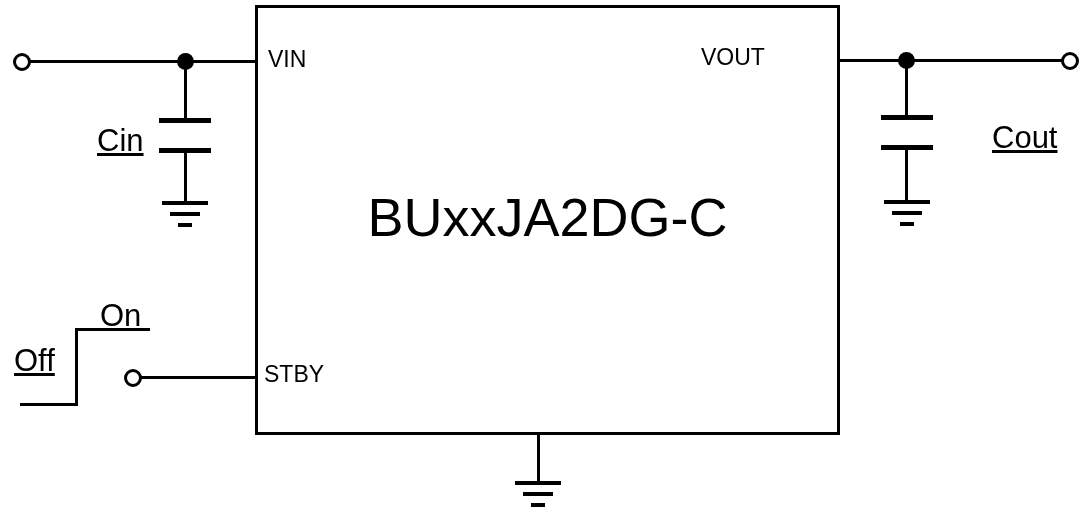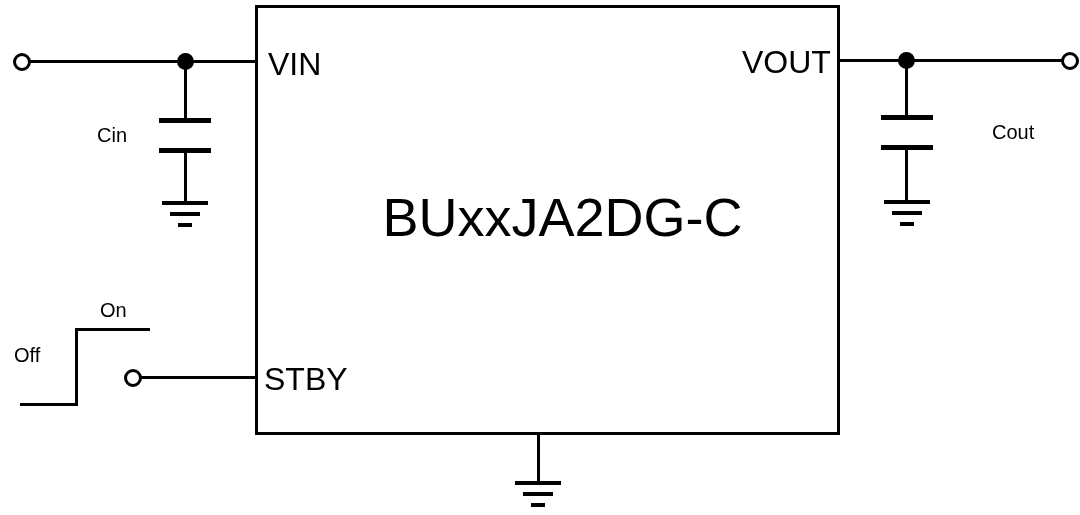--- a/index.html
+++ b/index.html
@@ -36,50 +36,51 @@
   }
   .ic-box {
     position: absolute;
     left: 255px; top: 5px;
     width: 579px; height: 424px;
     border: 3px solid #000;
     background: #fff;
   }
   .pin-label {
     position: absolute;
-    font-size: 32px;
+    font-size: 23px;
     line-height: 1;
     white-space: nowrap;
   }
   .ic-title {
     position: absolute;
-    left: 270px; top: 190px;
+    left: 255px; top: 190px;
     width: 585px;
     text-align: center;
     font-size: 54px;
     line-height: 1;
     white-space: nowrap;
   }
   .comp-label {
     position: absolute;
-    font-size: 20px;
+    font-size: 31px;
     line-height: 1;
     white-space: nowrap;
+    text-decoration: underline;
   }
 </style>
 </head>
 <body>
 
 <div id="canvas">
 
   <div class="ic-box"></div>
   <div class="ic-title">BUxxJA2DG-C</div>
 
   <div class="pin-label" style="left:268px; top:48px;">VIN</div>
-  <div class="pin-label" style="left:742px; top:46px;">VOUT</div>
+  <div class="pin-label" style="left:701px; top:46px;">VOUT</div>
   <div class="pin-label" style="left:264px; top:363px;">STBY</div>
 
   <div class="terminal" style="left:13px; top:53px;"></div>
   <div class="h-line" style="left:28px; top:60px; width:227px;"></div>
   <div class="junction" style="left:177px; top:53px;"></div>
 
   <div class="v-line" style="left:184px; top:61px; height:57px;"></div>
   <div class="plate" style="left:159px; top:118px; width:52px;"></div>
   <div class="plate" style="left:159px; top:148px; width:52px;"></div>
   <div class="v-line" style="left:184px; top:153px; height:48px;"></div>

